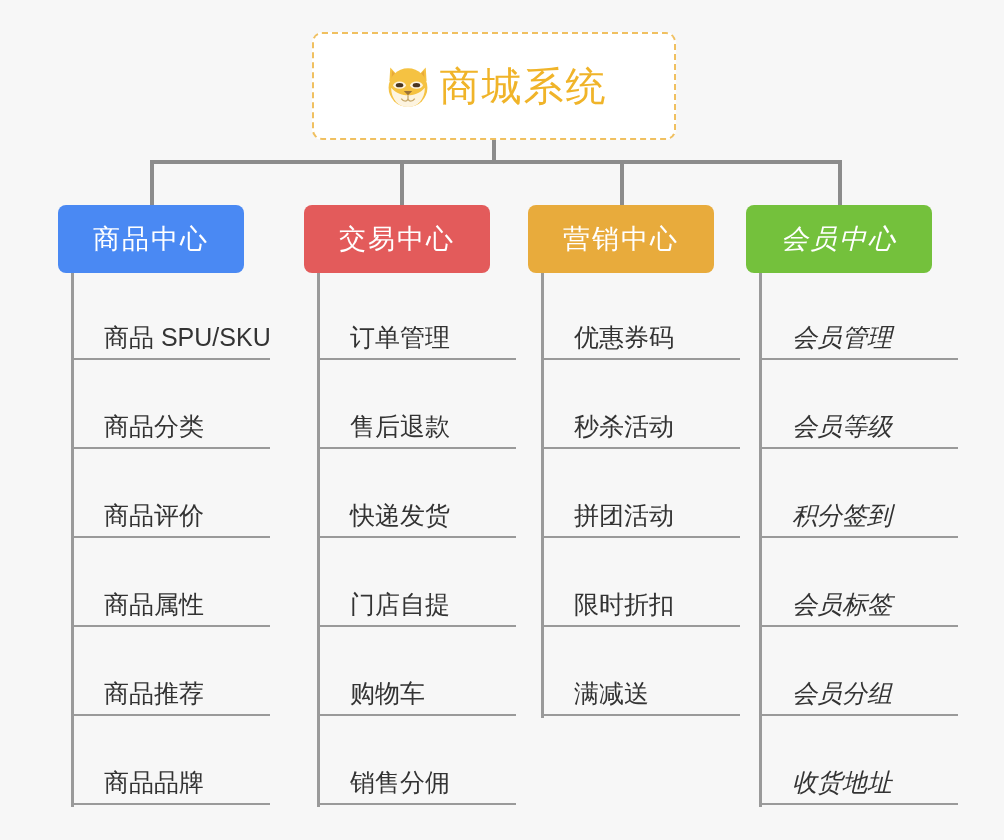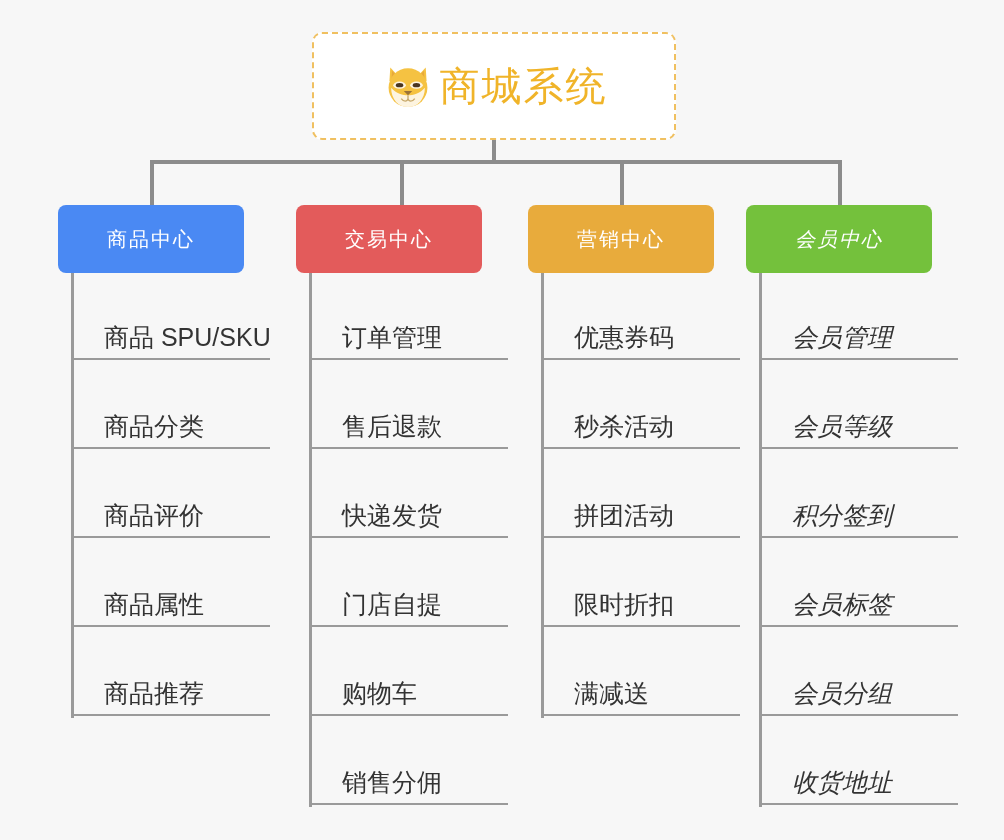--- a/index.html
+++ b/index.html
@@ -63,21 +63,21 @@
     top: 205px;
     width: 190px;
   }
   .col-head {
     height: 68px;
     border-radius: 8px;
     display: flex;
     align-items: center;
     justify-content: center;
     color: #ffffff;
-    font-size: 20px;
+    font-size: 27px;
     letter-spacing: 2px;
     box-sizing: border-box;
   }
   .col-body {
     position: relative;
     margin-top: 0;
     padding-top: 0;
     border-left: 3px solid #9a9a9a;
     margin-left: 13px;
   }
@@ -153,24 +153,27 @@
         </div>
       <div class="leaf">
           <span class="leaf-label">商品评价</span>
         </div>
       <div class="leaf">
           <span class="leaf-label">商品属性</span>
         </div>
       <div class="leaf">
           <span class="leaf-label">商品推荐</span>
         </div>
-    </div>
-  </div>
-
-  <div class="column" style="left:296px; width:186px;">
+      <div class="leaf">
+          <span class="leaf-label">商品品牌</span>
+        </div>
+    </div>
+  </div>
+
+  <div class="column" style="left:304px; width:186px;">
     <div class="col-head" style="background:#e35b5b;">
       <span>交易中心</span>
     </div>
     <div class="col-body">
       <div class="leaf">
           <span class="leaf-label">订单管理</span>
         </div>
       <div class="leaf">
           <span class="leaf-label">售后退款</span>
         </div>

